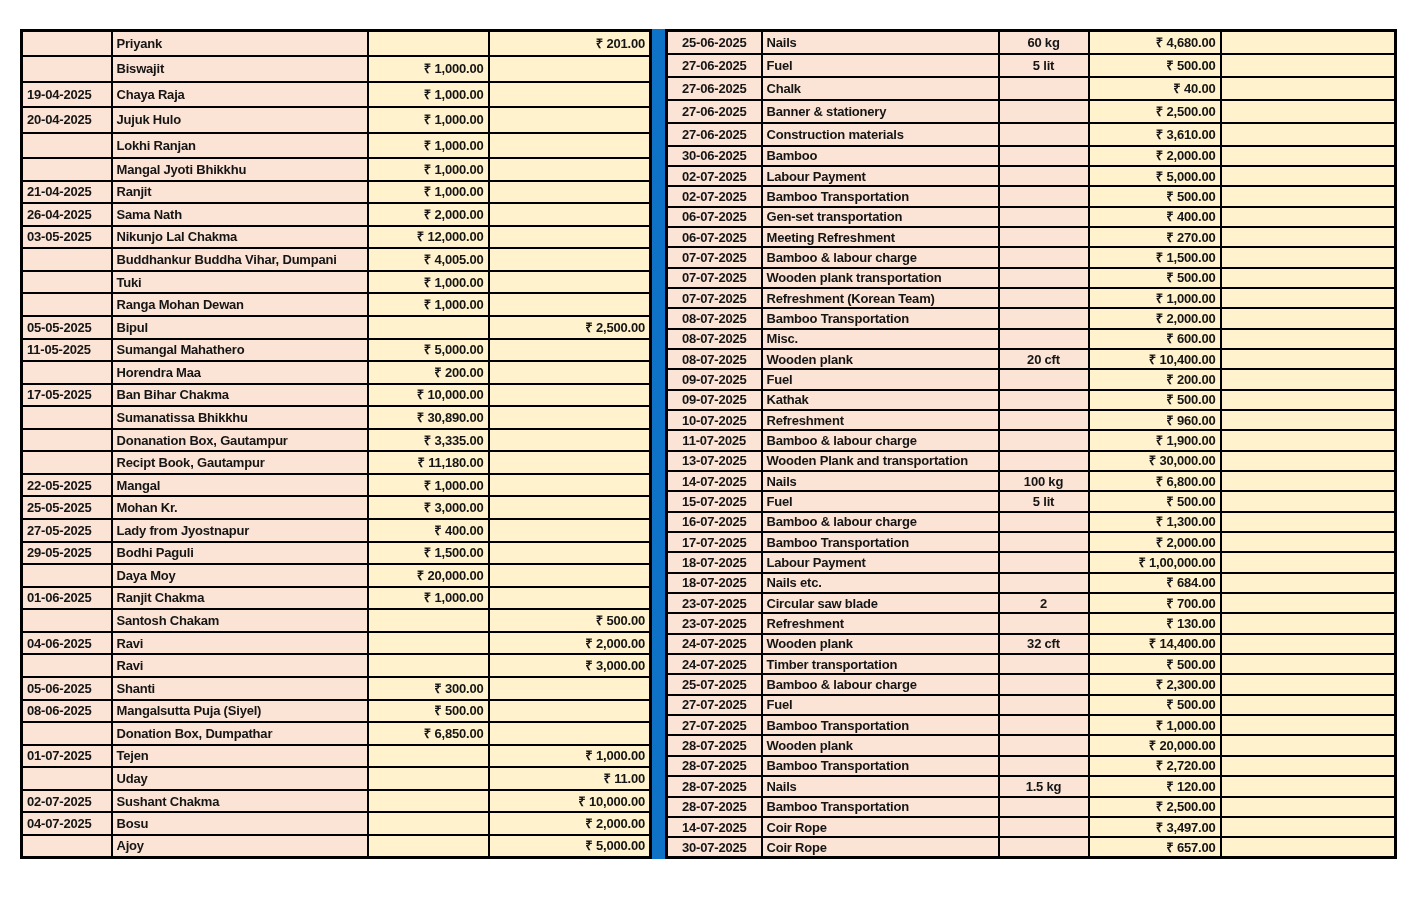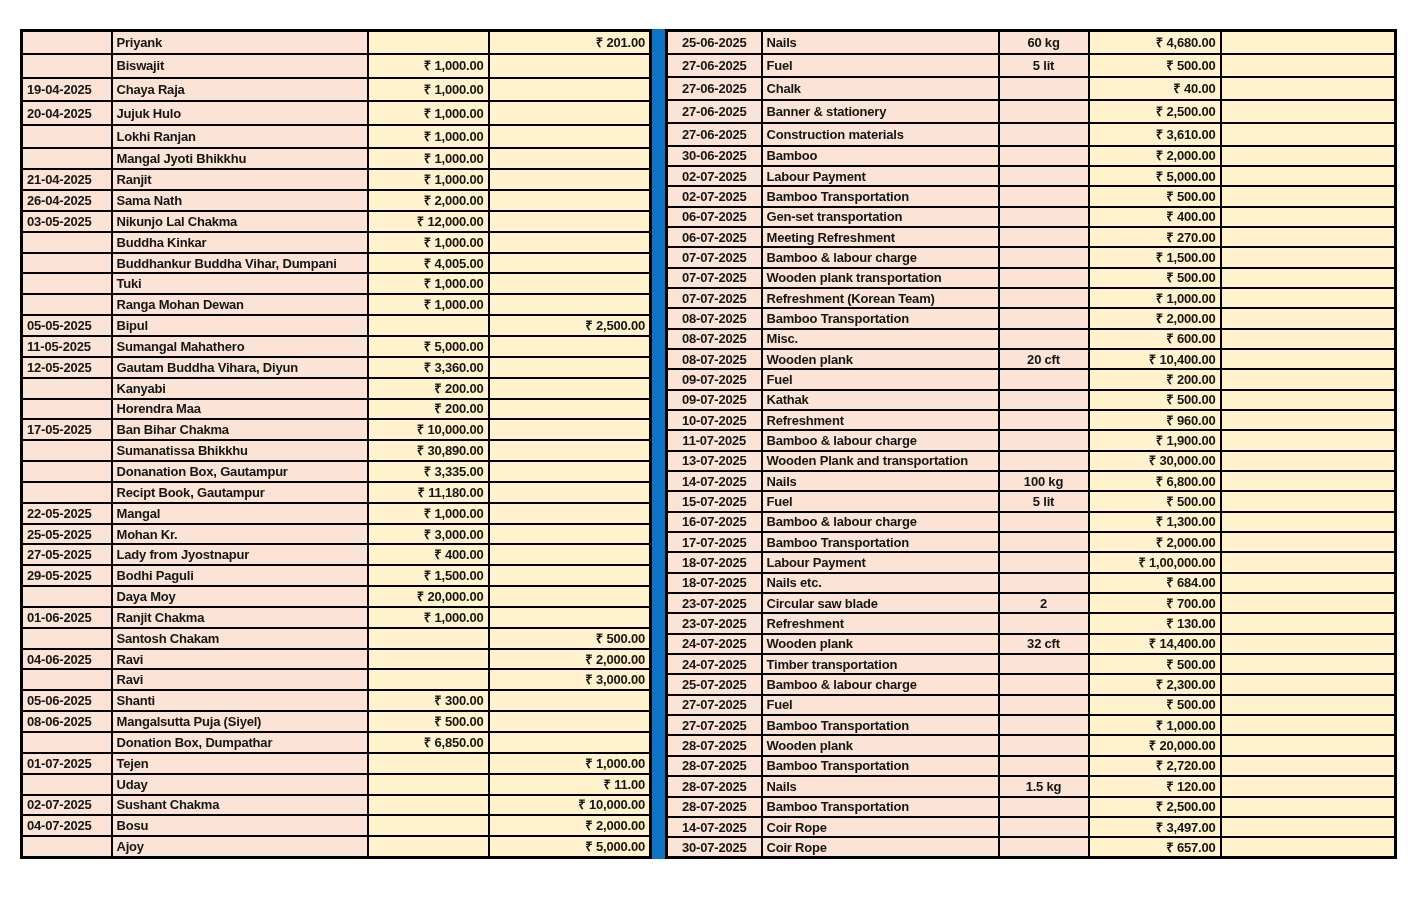--- a/index.html
+++ b/index.html
@@ -84,26 +84,20 @@
           <td class="yellow ar"></td>
         </tr>
         <tr>
           <td class="pink al">03-05-2025</td>
           <td class="pink al">Nikunjo Lal Chakma</td>
           <td class="yellow ar">₹ 12,000.00</td>
           <td class="yellow ar"></td>
         </tr>
         <tr>
           <td class="pink al"></td>
-          <td class="pink al">Buddha Kinkar</td>
-          <td class="yellow ar">₹ 1,000.00</td>
-          <td class="yellow ar"></td>
-        </tr>
-        <tr>
-          <td class="pink al"></td>
           <td class="pink al">Buddhankur Buddha Vihar, Dumpani</td>
           <td class="yellow ar">₹ 4,005.00</td>
           <td class="yellow ar"></td>
         </tr>
         <tr>
           <td class="pink al"></td>
           <td class="pink al">Tuki</td>
           <td class="yellow ar">₹ 1,000.00</td>
           <td class="yellow ar"></td>
         </tr>
@@ -116,32 +110,20 @@
         <tr>
           <td class="pink al">05-05-2025</td>
           <td class="pink al">Bipul</td>
           <td class="yellow ar"></td>
           <td class="yellow ar">₹ 2,500.00</td>
         </tr>
         <tr>
           <td class="pink al">11-05-2025</td>
           <td class="pink al">Sumangal Mahathero</td>
           <td class="yellow ar">₹ 5,000.00</td>
-          <td class="yellow ar"></td>
-        </tr>
-        <tr>
-          <td class="pink al">12-05-2025</td>
-          <td class="pink al">Gautam Buddha Vihara, Diyun</td>
-          <td class="yellow ar">₹ 3,360.00</td>
-          <td class="yellow ar"></td>
-        </tr>
-        <tr>
-          <td class="pink al"></td>
-          <td class="pink al">Kanyabi</td>
-          <td class="yellow ar">₹ 200.00</td>
           <td class="yellow ar"></td>
         </tr>
         <tr>
           <td class="pink al"></td>
           <td class="pink al">Horendra Maa</td>
           <td class="yellow ar">₹ 200.00</td>
           <td class="yellow ar"></td>
         </tr>
         <tr>
           <td class="pink al">17-05-2025</td>

